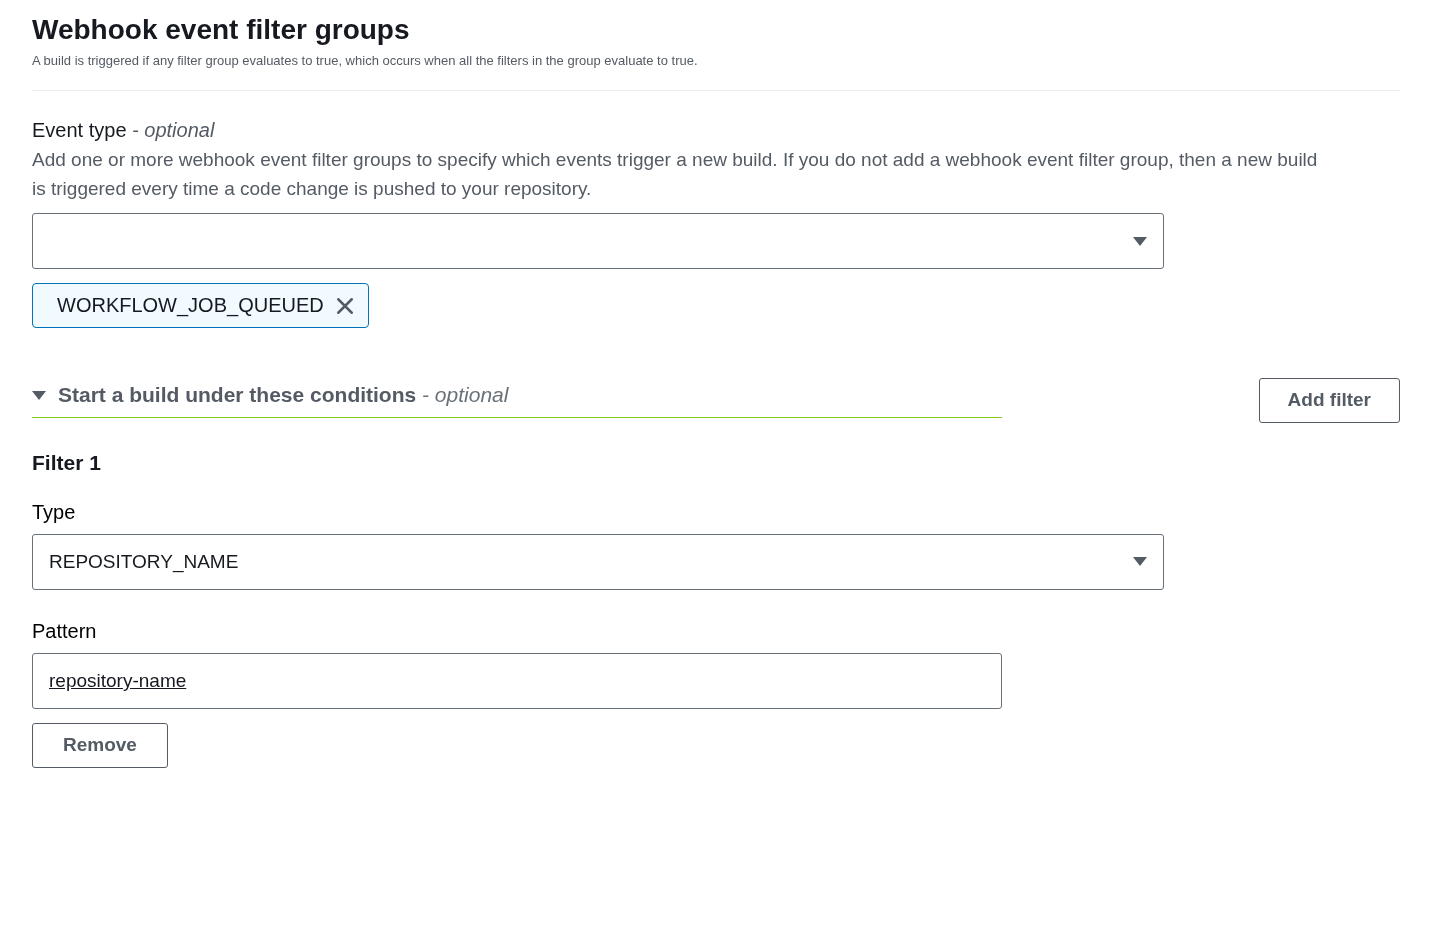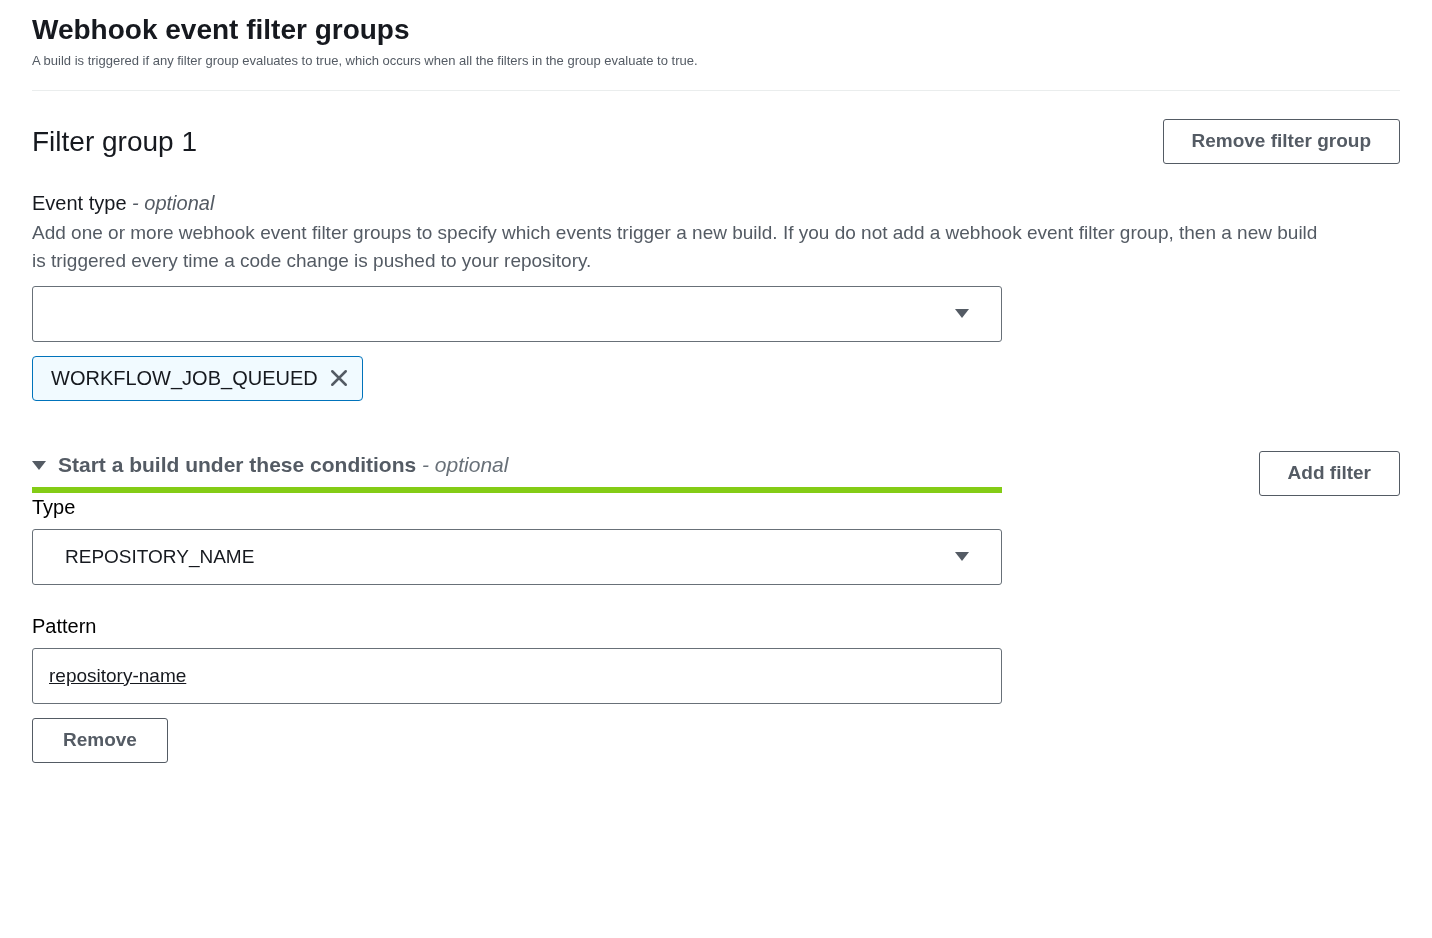--- a/index.html
+++ b/index.html
@@ -63,48 +63,48 @@
   }
   .field-help {
     font-size: 19px;
     color: #545b64;
     line-height: 1.5;
     margin-top: 2px;
     margin-bottom: 10px;
     max-width: 1300px;
   }
   .select-box {
-    width: 970px;
+    width: 1132px;
     height: 56px;
     border: 1px solid #687078;
     border-radius: 3px;
     background: #ffffff;
     position: relative;
     display: flex;
     align-items: center;
-    padding: 0 32px;
+    padding: 0 16px;
     cursor: pointer;
   }
   .select-value {
     flex: 1;
     font-size: 19px;
     color: #16191f;
   }
   .caret {
     border-left: 7px solid transparent;
     border-right: 7px solid transparent;
     border-top: 9px solid #545b64;
     width: 0; height: 0;
   }
   .tag-chip {
     display: inline-flex;
     align-items: center;
     gap: 12px;
     margin-top: 14px;
-    padding: 10px 14px 10px 18px;
+    padding: 10px 14px 10px 24px;
     background: #f1faff;
     border: 1px solid #0073bb;
     border-radius: 4px;
     font-size: 20px;
     color: #16191f;
   }
   .tag-close {
     display: inline-flex;
     align-items: center;
     justify-content: center;
@@ -116,21 +116,21 @@
     display: flex;
     justify-content: space-between;
     align-items: center;
     margin-top: 50px;
   }
   .conditions-heading-wrap {
     width: 970px;
     display: flex;
     align-items: center;
     gap: 12px;
-    border-bottom: 6px solid #84cc16;
+    border-bottom: 1px solid #84cc16;
     padding-bottom: 10px;
   }
   .conditions-heading {
     font-size: 21px;
     font-weight: 700;
     color: #545b64;
   }
   .conditions-optional {
     font-style: italic;
     font-weight: 400;
@@ -170,24 +170,20 @@
 
 <div class="page">
 
   <div class="page-header">
     <h1 class="page-title">Webhook event filter groups</h1>
     <p class="page-subtitle">A build is triggered if any filter group evaluates to true, which occurs when all the filters in the group evaluate to true.</p>
   </div>
 
   <div class="group-section">
 
-    <div class="group-header-row">
-      <h2 class="group-title">Filter group 1</h2>
-      <button class="btn">Remove filter group</button>
-    </div>
 
     <div class="field-block">
       <div class="field-label-row">
         <span class="field-label">Event type</span><span class="optional"> - optional</span>
       </div>
       <p class="field-help">Add one or more webhook event filter groups to specify which events trigger a new build. If you do not add a webhook event filter group, then a new build is triggered every time a code change is pushed to your repository.</p>
       <div class="select-box">
         <span class="select-value"></span>
         <span class="caret"></span>
       </div>
@@ -204,20 +200,21 @@
     <div class="conditions-row">
       <div class="conditions-heading-wrap">
         <span class="caret"></span>
         <span class="conditions-heading">
           <span>Start a build under these conditions</span><span class="conditions-optional"> - optional</span>
         </span>
       </div>
       <button class="btn">Add filter</button>
     </div>
 
+    <h3 class="filter-title">Filter 1</h3>
 
     <div class="field-block">
       <div class="simple-label">Type</div>
       <div class="select-box">
         <span class="select-value">REPOSITORY_NAME</span>
         <span class="caret"></span>
       </div>
     </div>
 
     <div class="field-block">

